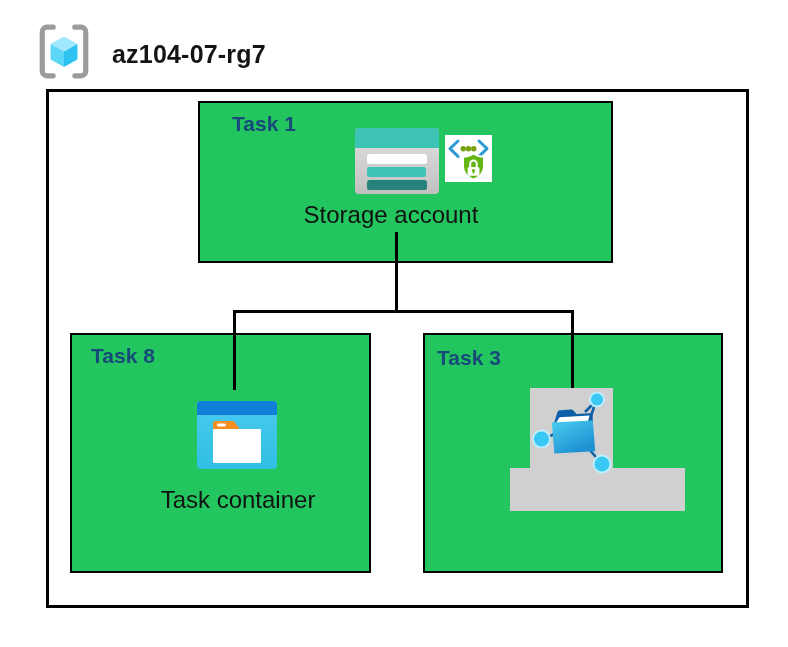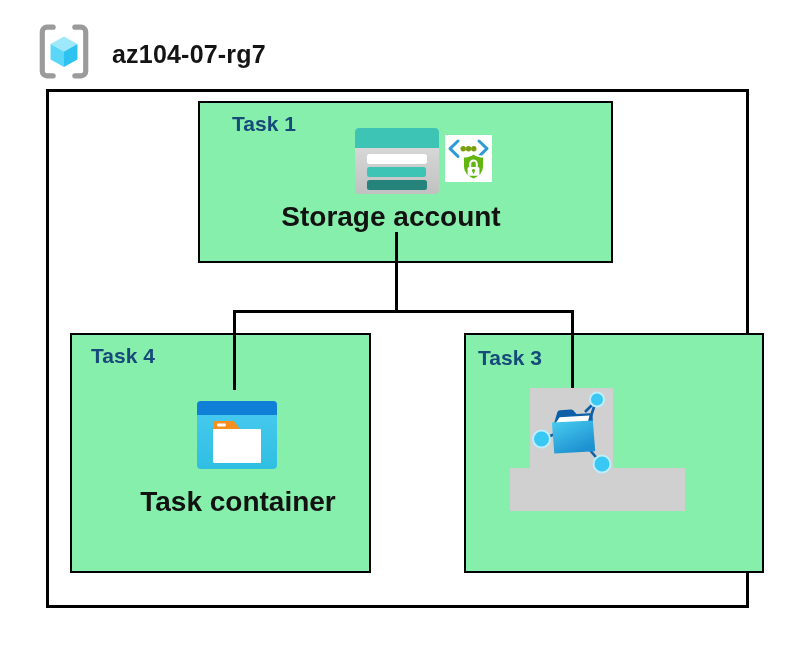--- a/index.html
+++ b/index.html
@@ -12,24 +12,24 @@
   .rg-title {
     position:absolute; left:112px; top:40px;
     font-size:25px; font-weight:700; color:#141414; letter-spacing:0.2px;
   }
   
   .outer-box {
     position:absolute; left:46px; top:89px; width:697px; height:513px;
     border:3px solid #000; background:#ffffff;
   }
   
-  .task-box { position:absolute; background:#86efac; border:2.5px solid #000; }
+  .task-box { position:absolute; background:#22c55e; border:2.5px solid #000; }
   .task1 { left:198px; top:101px; width:411px; height:158px; }
   .task2 { left:70px;  top:333px; width:297px; height:236px; }
-  .task3 { left:423px; top:333px; width:296px; height:236px;margin-left:41px; }
+  .task3 { left:423px; top:333px; width:296px; height:236px; }
   .task-label {
     position:absolute; font-size:21px; font-weight:700; color:#17497a;
   }
   .task1 .task-label { left:32px; top:9px; }
   .task2 .task-label { left:19px; top:9px; }
   .task3 .task-label { left:12px; top:11px; }
   
   .line { position:absolute; background:#000; }
   .line-stem   { left:395px; top:232px; width:3px;  height:80px; }
   .line-h      { left:233px; top:310px; width:341px; height:3px; }
@@ -39,21 +39,21 @@
   .storage-icon   { position:absolute; left:355px; top:128px; }
   .sas-icon       { position:absolute; left:445px; top:135px; }
   .blob-icon      { position:absolute; left:197px; top:401px; }
   .fileshare-icon { position:absolute; left:530px; top:388px; overflow:visible; }
   .fileshare-label-bg {
     position:absolute; left:510px; top:468px; width:175px; height:43px;
     background:#d0d0d0;
   }
   
   .node-label {
-    position:absolute; font-size:28px; font-weight:700; color:#121212;
+    position:absolute; font-size:24px; font-weight:400; color:#121212;
     width:220px; text-align:center; white-space:nowrap;
   }
   .storage-label   { left:281px; top:201px; }
   .blob-label      { left:128px; top:486px; }
   .fileshare-label { left:470px; top:477px; }
 </style>
 </head>
 <body>
 
 <div class="canvas">
@@ -66,21 +66,21 @@
     <polygon points="40,21.3 27,28.6 27,43.5 40,36.2" fill="#2ec2f0"></polygon>
   </svg>
   <div class="rg-title">az104-07-rg7</div>
 
   <div class="outer-box"></div>
 
   <div class="task-box task1">
     <div class="task-label">Task 1</div>
   </div>
   <div class="task-box task2">
-    <div class="task-label">Task 4</div>
+    <div class="task-label">Task 8</div>
   </div>
   <div class="task-box task3">
     <div class="task-label">Task 3</div>
   </div>
 
   <div class="line line-stem"></div>
   <div class="line line-h"></div>
   <div class="line line-left"></div>
   <div class="line line-right"></div>
 

